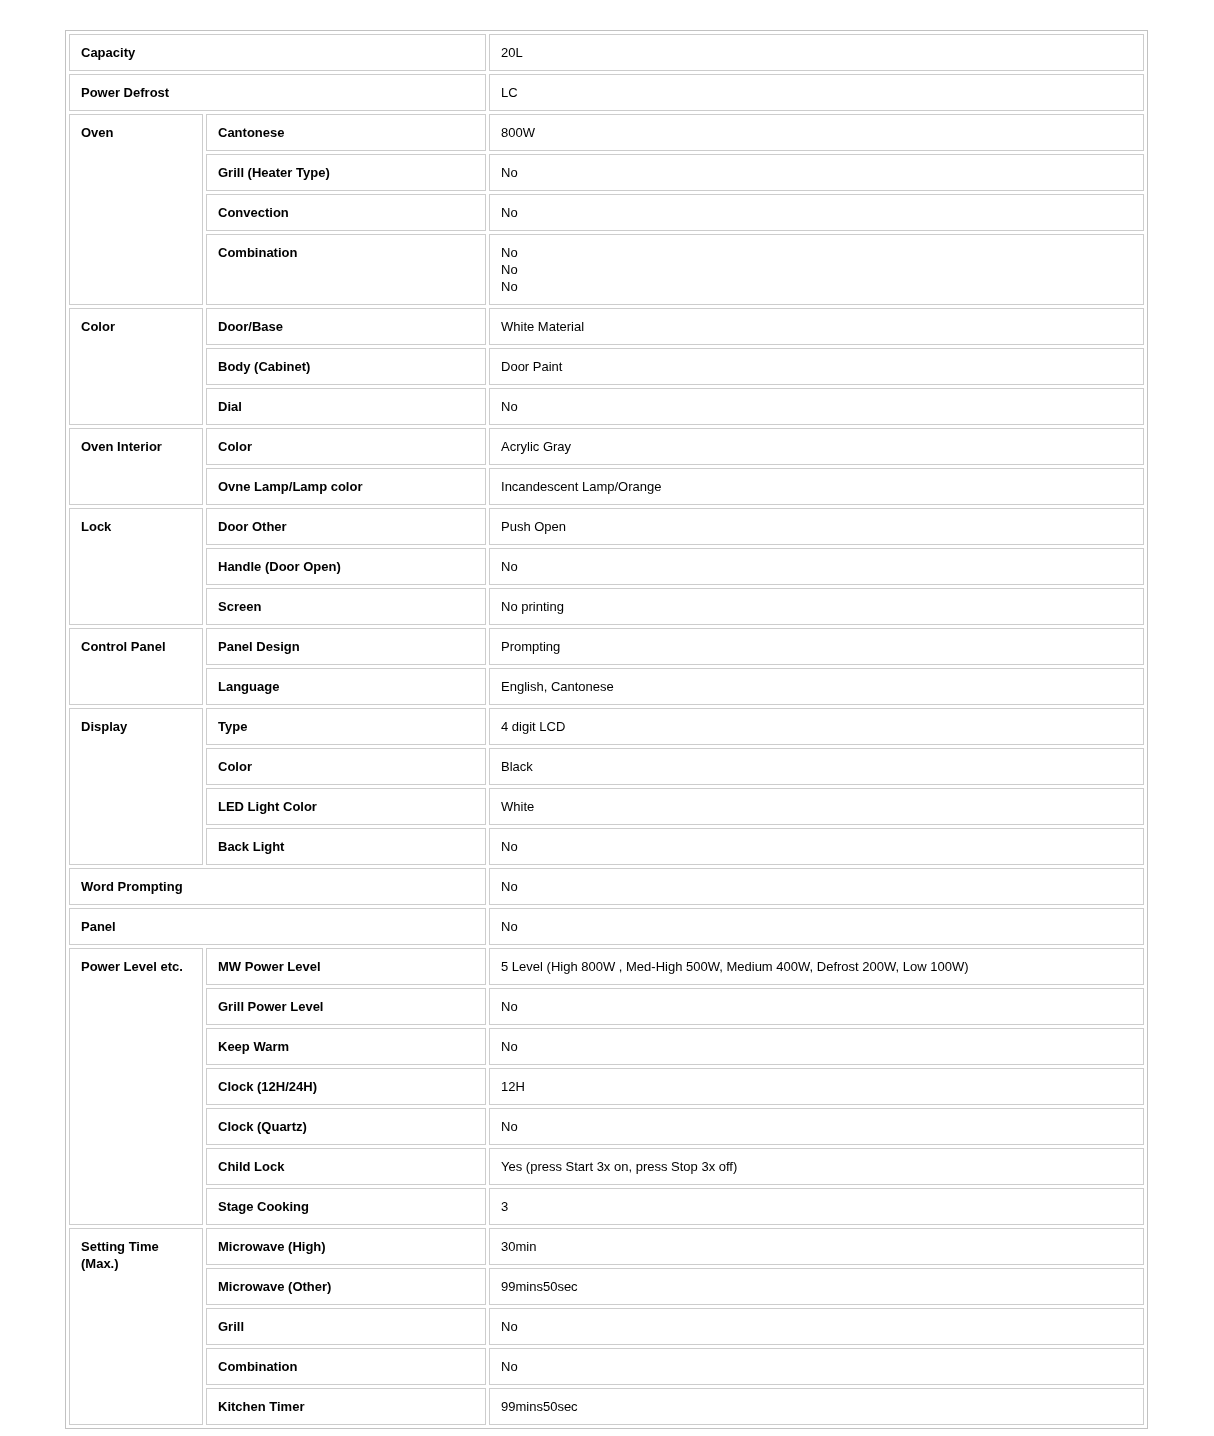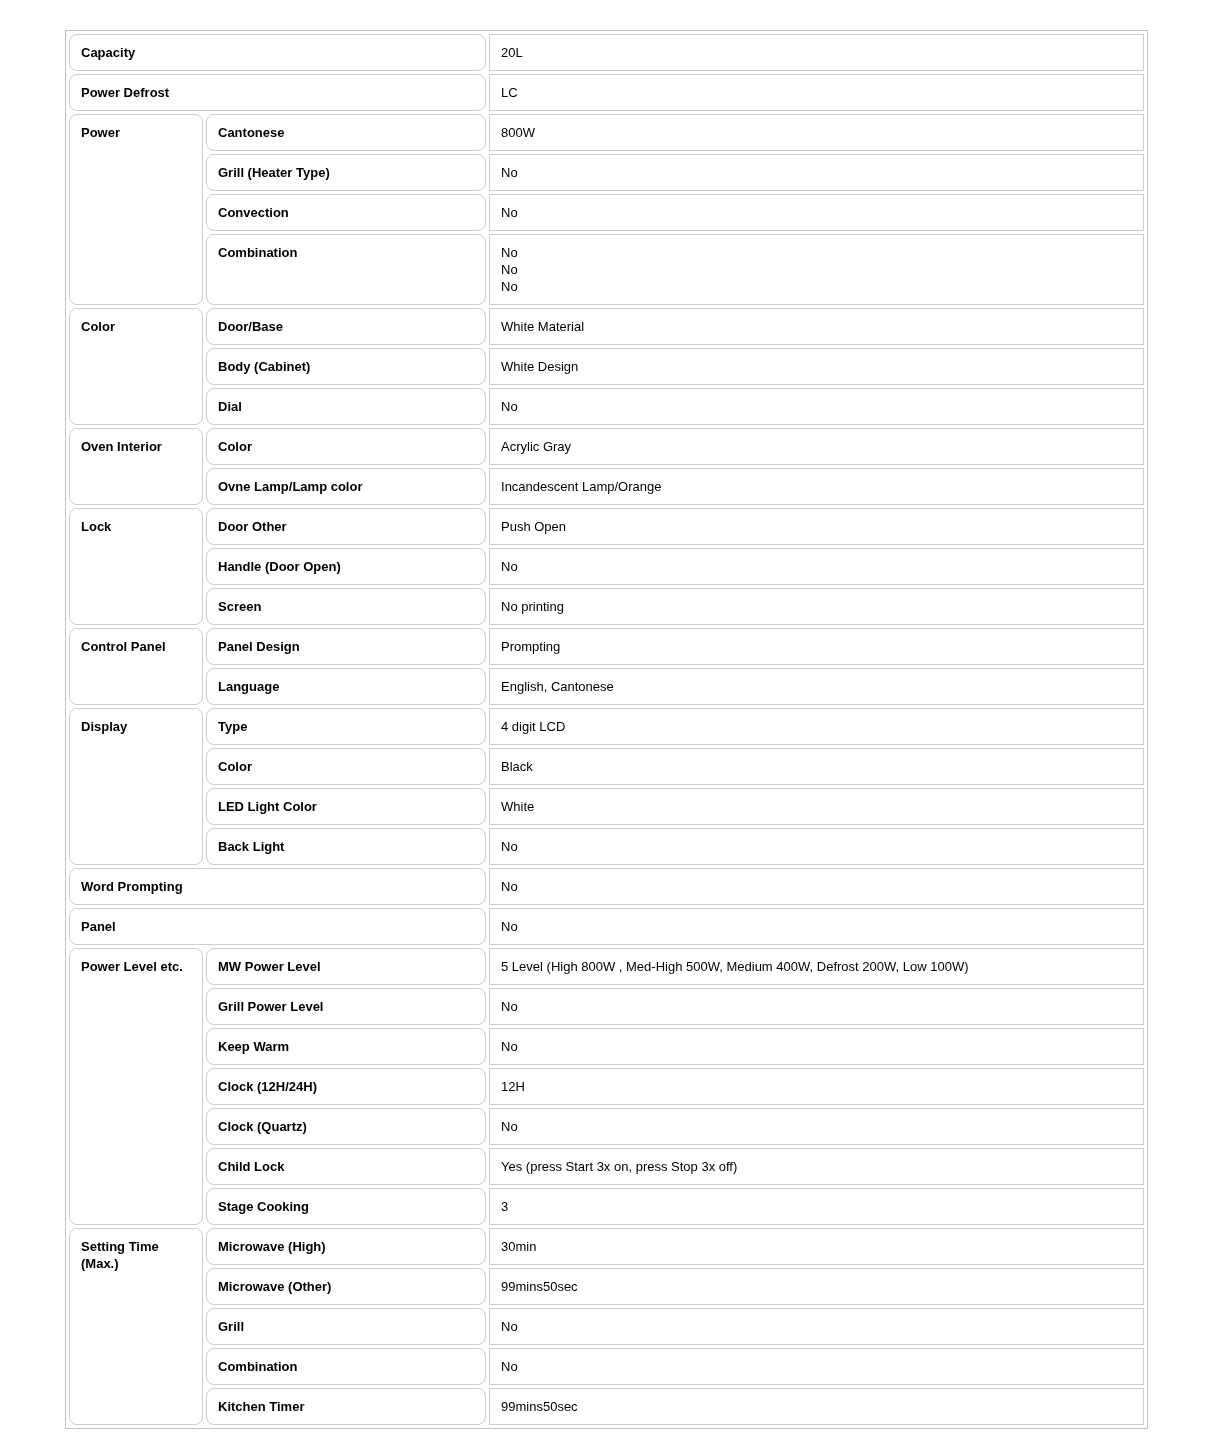--- a/index.html
+++ b/index.html
@@ -38,21 +38,20 @@
     padding: 9px 11px;
     font-size: 13px;
     line-height: 17px;
     color: #000000;
     vertical-align: top;
     overflow: hidden;
     white-space: normal;
   }
   table.spec-table td.label {
     font-weight: 700;
-    border-radius: 8px;
   }
   table.spec-table td.val {
     font-weight: 400;
     margin-top: 43px;
   }
 </style>
 </head>
 <body>
 
 <main class="spec-page">
@@ -65,21 +64,21 @@
     <tbody id="spec-body">
         <tr>
           <td class="label cat" colspan="2">Capacity</td>
           <td class="val">20L</td>
         </tr>
         <tr>
           <td class="label cat" colspan="2">Power Defrost</td>
           <td class="val">LC</td>
         </tr>
         <tr>
-          <td class="label cat" rowspan="4">Power</td>
+          <td class="label cat" rowspan="4">Oven</td>
           <td class="label sub">Cantonese</td>
           <td class="val">800W</td>
         </tr>
         <tr>
           <td class="label sub">Grill (Heater Type)</td>
           <td class="val">No</td>
         </tr>
         <tr>
           <td class="label sub">Convection</td>
           <td class="val">No</td>
@@ -88,21 +87,21 @@
           <td class="label sub">Combination</td>
           <td class="val">No<br>No<br>No</td>
         </tr>
         <tr>
           <td class="label cat" rowspan="3">Color</td>
           <td class="label sub">Door/Base</td>
           <td class="val">White Material</td>
         </tr>
         <tr>
           <td class="label sub">Body (Cabinet)</td>
-          <td class="val">White Design</td>
+          <td class="val">Door Paint</td>
         </tr>
         <tr>
           <td class="label sub">Dial</td>
           <td class="val">No</td>
         </tr>
         <tr>
           <td class="label cat" rowspan="2">Oven Interior</td>
           <td class="label sub">Color</td>
           <td class="val">Acrylic Gray</td>
         </tr>

